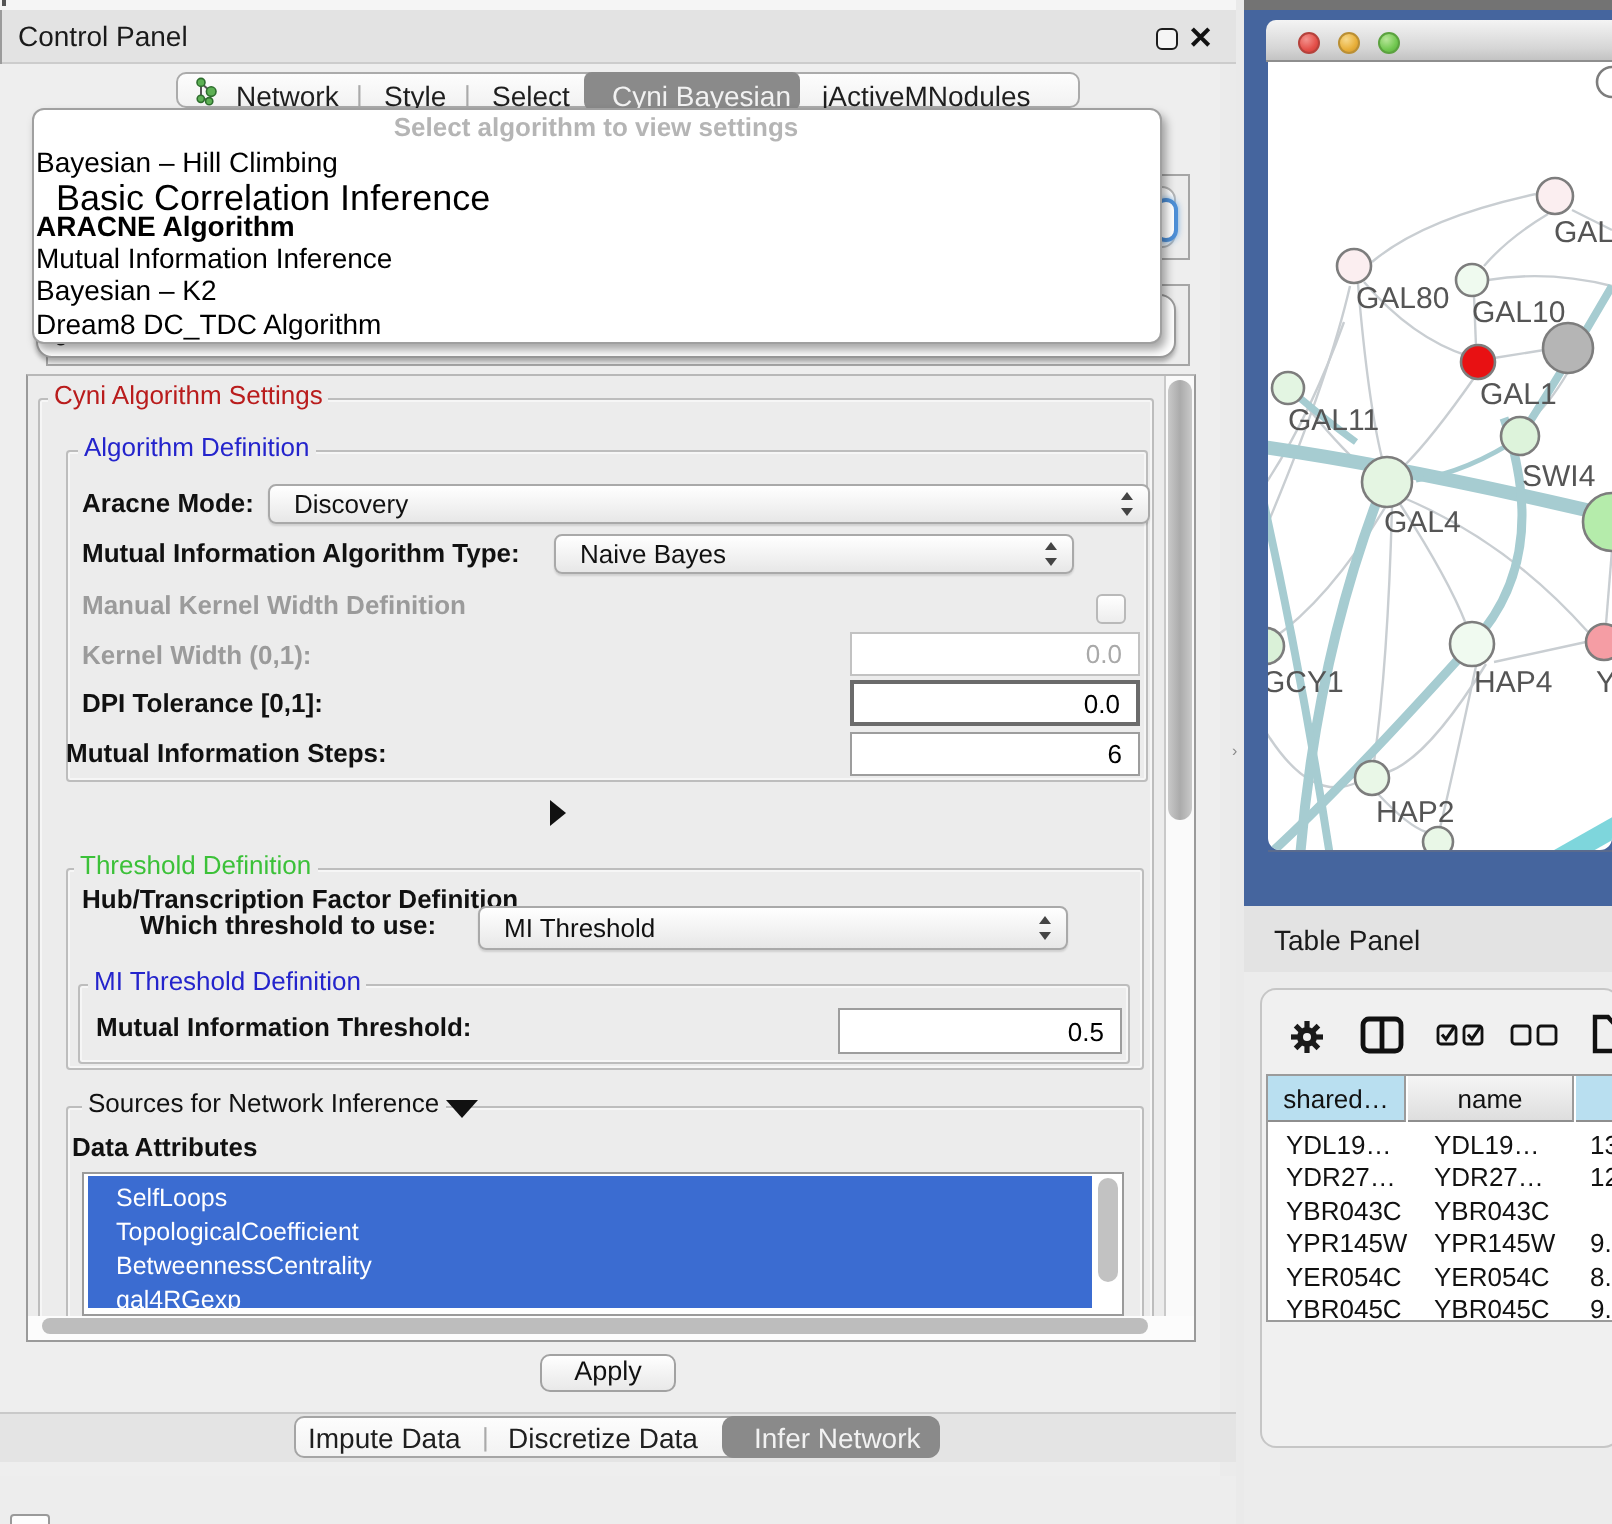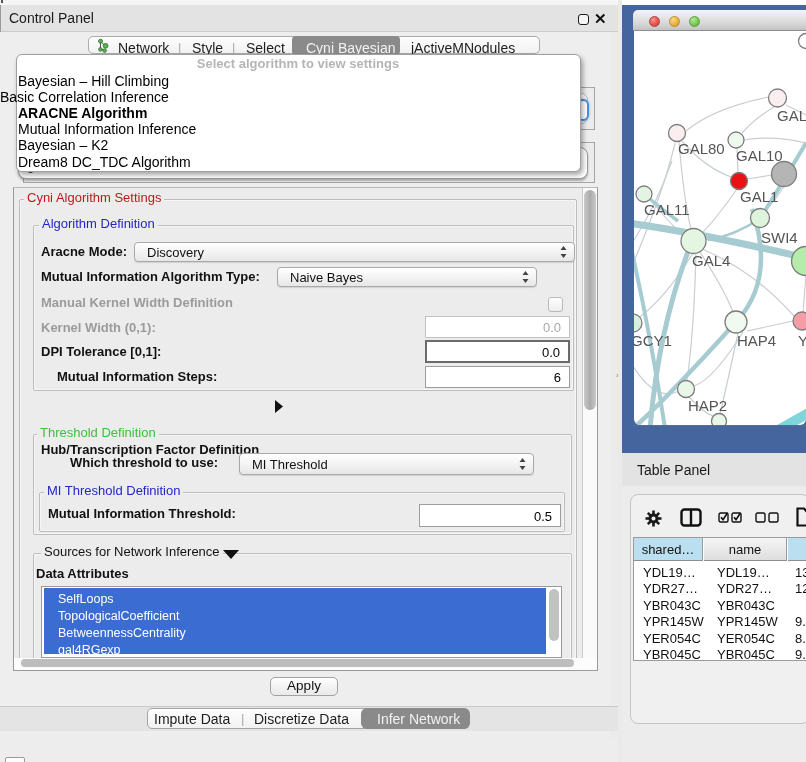--- a/index.html
+++ b/index.html
@@ -91,21 +91,21 @@
   <div class="abs b13" style="left:28px;top:106.5px;color:#9b9b9b;">Manual Kernel Width Definition</div>
   <div class="abs" style="left:535px;top:109px;width:15px;height:15px;border:1px solid #b9b9b9;border-radius:3px;background:linear-gradient(#ffffff,#ededed);"></div>
   <div class="abs b13" style="left:28px;top:131.5px;color:#9b9b9b;">Kernel Width (0,1):</div>
   <div class="field" style="left:412px;top:128px;width:145px;height:22px;border-color:#c2c2c2;">
         <span class="fv" style="color:#a9a9a9;">0.0</span>
       </div>
   <div class="abs b13" style="left:28px;top:155.5px;">DPI Tolerance [0,1]:</div>
   <div class="field" style="left:412px;top:152px;width:145px;height:23px;border:2px solid #6b6b6b;">
         <span class="fv" style="color:#000;">0.0</span>
       </div>
-  <div class="abs b13" style="left:44px;top:180.5px;">Mutual Information Steps:</div>
+  <div class="abs b13" style="left:20px;top:180.5px;">Mutual Information Steps:</div>
   <div class="field" style="left:412px;top:178px;width:145px;height:22px;">
         <span class="fv" style="color:#000;">6</span>
       </div>
 
   <div class="abs b13" style="left:28px;top:209.5px;margin-top:44px;">Hub/Transcription Factor Definition</div>
   <svg class="abs" style="left:261px;top:212px;" width="10" height="13" viewBox="0 0 10 13">
         <path d="M1 0 L9 6.5 L1 13 Z" fill="#111"></path>
       </svg>
 
   <div class="grp" style="left:20px;top:246px;width:539px;height:101px;"></div>
@@ -152,30 +152,30 @@
   <div class="abs" style="left:241px;top:710.5px;color:#aaa;font-size:13px;">|</div>
   <div class="abs" style="left:254px;top:710.5px;font-size:14px;color:#1e1e1e;">Discretize Data</div>
   <div class="abs" style="left:377px;top:710.5px;font-size:14px;color:#f2f2f2;">Infer Network</div>
 
   <div class="abs" style="left:5px;top:757px;width:20px;height:14px;border:1.5px solid #9a9a9a;border-radius:2px;background:#fdfdfd;"></div>
 </div>
 
 <div class="abs" style="left:16px;top:54px;width:565px;height:118px;background:#fff;border:1px solid #a0a0a0;border-radius:6px;box-shadow:2px 3px 5px rgba(0,0,0,.35);z-index:50;"></div>
 <div class="abs" style="left:16px;top:56px;width:564px;text-align:center;font-size:13px;font-weight:bold;color:#b5b5b5;z-index:51;">Select algorithm to view settings</div>
 <div class="abs" style="left:18px;top:72.5px;font-size:14px;color:#000;z-index:51;">Bayesian – Hill Climbing</div>
-<div class="abs" style="left:0;top:88.7px;font-size:14px;color:#000;z-index:51;">Basic Correlation Inference</div>
+<div class="abs" style="left:28px;top:88.7px;font-size:18px;color:#000;z-index:51;">Basic Correlation Inference</div>
 <div class="abs" style="left:18px;top:104.9px;font-size:14px;font-weight:bold;color:#000;z-index:51;">ARACNE Algorithm</div>
 <div class="abs" style="left:18px;top:121.1px;font-size:14px;color:#000;z-index:51;">Mutual Information Inference</div>
 <div class="abs" style="left:18px;top:137.3px;font-size:14px;color:#000;z-index:51;">Bayesian – K2</div>
 <div class="abs" style="left:18px;top:153.5px;font-size:14px;color:#000;z-index:51;">Dream8 DC_TDC Algorithm</div>
 
 <div class="abs" style="left:618px;top:0;width:4px;height:762px;background:#eaeaea;"></div>
 <div class="abs" style="left:616px;top:371px;width:6px;height:8px;color:#8a8a8a;font-size:8px;">›</div>
 
-<div class="abs" style="left:622px;top:0;width:184px;height:762px;background:#ffffff;">
+<div class="abs" style="left:622px;top:0;width:184px;height:762px;background:#737373;">
   <div class="abs" style="left:0;top:5px;width:184px;height:448px;background:#45659e;"></div>
 
   <div class="abs" style="left:11px;top:10px;width:173px;height:21px;border-radius:5px 0 0 0;background:linear-gradient(#f4f4f4,#d6d6d6 70%,#c3c3c3);border-bottom:1px solid #8e8e8e;"></div>
   <div class="abs" style="left:27px;top:16px;width:11px;height:11px;border-radius:50%;background:radial-gradient(circle at 35% 30%,#f3938e,#e4504a 60%,#c63b34);border:.5px solid #b5423c;"></div>
   <div class="abs" style="left:47px;top:16px;width:11px;height:11px;border-radius:50%;background:radial-gradient(circle at 35% 30%,#f7d98c,#e8af39 60%,#c89030);border:.5px solid #ba8f34;"></div>
   <div class="abs" style="left:67px;top:16px;width:11px;height:11px;border-radius:50%;background:radial-gradient(circle at 35% 30%,#b8e69a,#72c851 60%,#55a93b);border:.5px solid #5ba23f;"></div>
 
   <svg class="abs" style="left:12px;top:31px;border-radius:0 0 6px 6px;background:#fff;" width="172" height="394" viewBox="0 0 172 394">
     <g fill="none" stroke="#c9ced2" stroke-width="1.2">
       <path d="M52 100 Q 78 78 134 66"></path>

